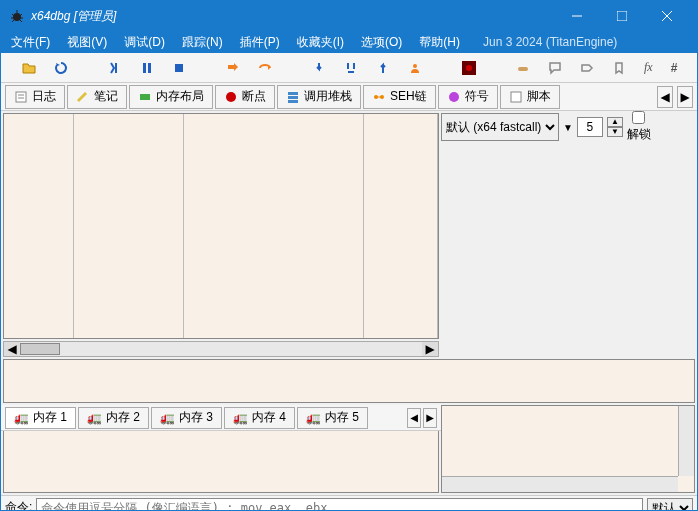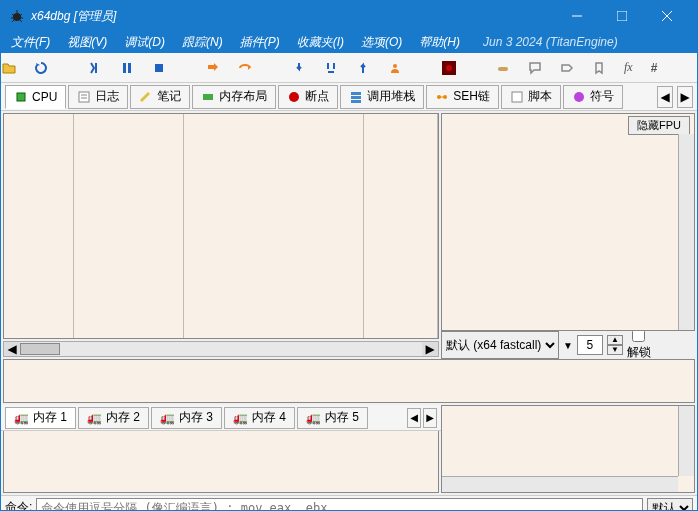--- a/index.html
+++ b/index.html
@@ -1,24 +1,24 @@
 <!DOCTYPE html>
 <html><head>
 <meta charset="utf-8">
 <style>
 * { margin: 0; padding: 0; box-sizing: border-box; font-family: "Microsoft YaHei", "SimSun", Arial, sans-serif; font-size: 12px; }
 body { width: 698px; height: 511px; background: #f0f0f0; overflow: hidden; border: 1px solid #1979ca; }
 .titlebar { height: 30px; background: #1979ca; color: #fff; display: flex; align-items: center; padding: 0 8px; font-style: italic; }
 .titlebar .bug-icon { width: 16px; height: 16px; margin-right: 6px; }
 .titlebar .title { flex: 1; font-size: 12px; }
 .titlebar .winbtn { width: 45px; height: 30px; display: flex; align-items: center; justify-content: center; color: #fff; cursor: pointer; }
-.menubar { height: 22px; background: #1979ca; color: #fff; display: flex; align-items: center; padding: 0 4px; gap: 5px; font-style: italic; }
+.menubar { height: 22px; background: #1979ca; color: #fff; display: flex; align-items: center; padding: 0 4px; gap: 5px; }
 .menubar .menu-item { padding: 2px 6px; cursor: pointer; }
 .menubar .build-info { margin-left: 12px; color: #d0e4f7; }
-.toolbar { height: 30px; background: #f5f5f5; border-bottom: 1px solid #ccc; display: flex; align-items: center; padding: 2px 0; gap: 16px; }
+.toolbar { height: 30px; background: #f5f5f5; border-bottom: 1px solid #ccc; display: flex; align-items: center; padding: 2px 20px; gap: 16px; }
 .toolbar .sep { width: 1px; height: 20px; background: #ccc; margin: 0 3px; }
 .toolbar .tbtn { width: 22px; height: 22px; display: flex; align-items: center; justify-content: center; cursor: pointer; border: 1px solid transparent; }
 .tabbar { height: 28px; background: #f5f5f5; border-bottom: 1px solid #ccc; display: flex; align-items: center; padding: 0 4px; gap: 2px; }
 .tabbar .tab { height: 24px; padding: 0 8px; display: flex; align-items: center; gap: 4px; border: 1px solid #aaa; background: #f5f5f5; cursor: pointer; }
 .tabbar .tab.active { background: #fff; border-bottom-color: #fff; }
 .tabbar .tab .icon { width: 14px; height: 14px; display: inline-flex; align-items: center; justify-content: center; }
 .tabbar .navbtn { width: 16px; height: 22px; display: flex; align-items: center; justify-content: center; border: 1px solid #aaa; cursor: pointer; margin-left: auto; }
 .tabbar .navbtn + .navbtn { margin-left: 2px; }
 .main { display: flex; height: 248px; }
 .left-panel { width: 440px; display: flex; flex-direction: column; }
@@ -227,28 +227,20 @@
     </div>
   <div class="tbtn">
       <svg class="ico" viewBox="0 0 14 14">
         <circle cx="7" cy="7" r="3" fill="none" stroke="#e0a000" stroke-width="2"></circle>
         <circle cx="7" cy="7" r="5" fill="none" stroke="#e0a000" stroke-dasharray="2 2"></circle>
       </svg>
     </div>
 </div>
 
 <div class="tabbar">
-  <div class="tab active">
-      <span class="icon">
-        <svg viewBox="0 0 14 14" width="14" height="14">
-          <rect x="3" y="3" width="8" height="8" fill="#4a4" stroke="#060"></rect>
-        </svg>
-      </span>
-      <span>CPU</span>
-    </div>
   <div class="tab">
       <span class="icon">
         <svg viewBox="0 0 14 14" width="14" height="14">
           <rect x="2" y="2" width="10" height="10" fill="#fff" stroke="#888"></rect>
           <line x1="4" y1="5" x2="10" y2="5" stroke="#888"></line>
           <line x1="4" y1="8" x2="10" y2="8" stroke="#888"></line>
         </svg>
       </span>
       <span>日志</span>
     </div>
@@ -292,56 +284,52 @@
           <circle cx="4" cy="7" r="2" fill="#e80"></circle>
           <circle cx="10" cy="7" r="2" fill="#e80"></circle>
           <line x1="4" y1="7" x2="10" y2="7" stroke="#e80"></line>
         </svg>
       </span>
       <span>SEH链</span>
     </div>
   <div class="tab">
       <span class="icon">
         <svg viewBox="0 0 14 14" width="14" height="14">
+          <circle cx="7" cy="7" r="5" fill="#b4d"></circle>
+        </svg>
+      </span>
+      <span>符号</span>
+    </div>
+  <div class="tab">
+      <span class="icon">
+        <svg viewBox="0 0 14 14" width="14" height="14">
           <rect x="2" y="2" width="10" height="10" fill="#fff" stroke="#888"></rect>
         </svg>
       </span>
       <span>脚本</span>
-    </div>
-  <div class="tab">
-      <span class="icon">
-        <svg viewBox="0 0 14 14" width="14" height="14">
-          <circle cx="7" cy="7" r="5" fill="#b4d"></circle>
-        </svg>
-      </span>
-      <span>符号</span>
     </div>
   <div class="navbtn">◀</div>
   <div class="navbtn">▶</div>
 </div>
 
 <div class="main">
   <div class="left-panel">
     <div class="disasm-area">
       <div class="disasm-col c1"></div>
       <div class="disasm-col c2"></div>
       <div class="disasm-col c3"></div>
       <div class="disasm-col c4"></div>
     </div>
     <div class="scroll-h">
         <div class="arrow">◀</div>
         <div class="thumb"></div>
         <div class="arrow right">▶</div>
       </div>
   </div>
   <div class="right-panel">
-    <div class="reg-area">
-      <div class="fpu-btn">隐藏FPU</div>
-      <div class="reg-scroll"></div>
-    </div>
     <div class="call-row">
       <select><option>默认 (x64 fastcall)</option></select>
       <span style="font-size:10px">▼</span>
       <input type="text" value="5" style="">
       <div class="spin">
           <div>▲</div>
           <div>▼</div>
         </div>
       <label>
           <input type="checkbox" style="">

